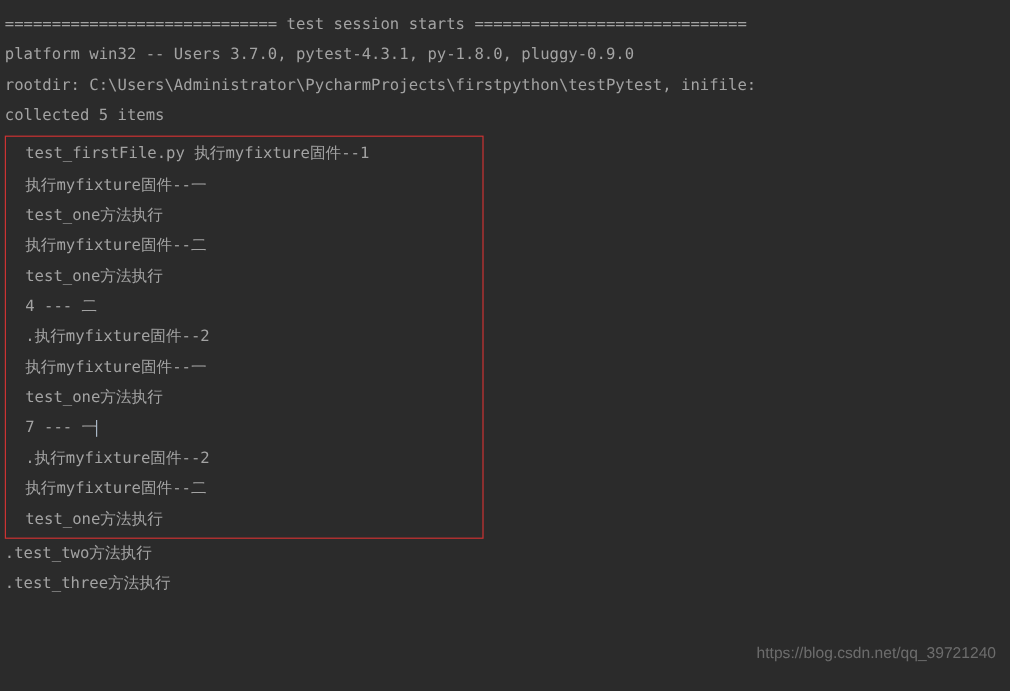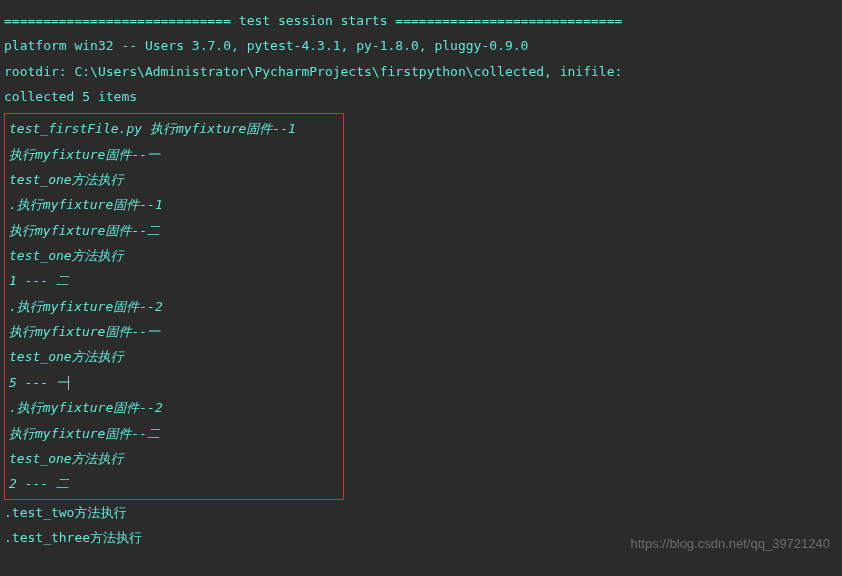--- a/index.html
+++ b/index.html
@@ -14,29 +14,28 @@
       font-size: 13px;
       line-height: 1.95;
       width: 842px;
       height: 576px;
       padding: 8px 4px;
       overflow: hidden;
       position: relative;
     }
     .terminal-line {
       white-space: pre;
-      color: #5eead4;
+      color: #a3a3a3;
     }
     .boxed {
       border: 1px solid #cc3333;
-      padding: 2px 4px;
+      padding: 2px 16px;
       margin: 4px 0 0 0;
       display: inline-block;
-      width: 340px;
-      font-style: italic;
+      width: 399px;
     }
     .boxed .terminal-line {
       white-space: pre;
     }
     .cursor {
       display: inline-block;
       width: 1px;
       height: 14px;
       background: #a9b7c6;
       vertical-align: middle;
@@ -53,40 +52,38 @@
       text-align: center;
     }
   </style>
 </head>
 <body>
 
 
 
 <div class="terminal-line">============================= test session starts =============================</div>
 <div class="terminal-line">platform win32 -- Users 3.7.0, pytest-4.3.1, py-1.8.0, pluggy-0.9.0</div>
-<div class="terminal-line">rootdir: C:\Users\Administrator\PycharmProjects\firstpython\collected, inifile:</div>
+<div class="terminal-line">rootdir: C:\Users\Administrator\PycharmProjects\firstpython\testPytest, inifile:</div>
 <div class="terminal-line">collected 5 items</div>
 <div class="terminal-line"></div>
 
 <div class="boxed">
   <div class="terminal-line">test_firstFile.py 执行myfixture固件--1</div>
   <div class="terminal-line">执行myfixture固件--一</div>
   <div class="terminal-line">test_one方法执行</div>
-  <div class="terminal-line">.执行myfixture固件--1</div>
   <div class="terminal-line">执行myfixture固件--二</div>
   <div class="terminal-line">test_one方法执行</div>
-  <div class="terminal-line">1 --- 二</div>
+  <div class="terminal-line">4 --- 二</div>
   <div class="terminal-line">.执行myfixture固件--2</div>
   <div class="terminal-line">执行myfixture固件--一</div>
   <div class="terminal-line">test_one方法执行</div>
-  <div class="terminal-line"><span>5 --- 一</span><span class="cursor"></span></div>
+  <div class="terminal-line"><span>7 --- 一</span><span class="cursor"></span></div>
   <div class="terminal-line">.执行myfixture固件--2</div>
   <div class="terminal-line">执行myfixture固件--二</div>
   <div class="terminal-line">test_one方法执行</div>
-  <div class="terminal-line">2 --- 二</div>
 </div>
 
 <div class="terminal-line">.test_two方法执行</div>
 <div class="terminal-line">.test_three方法执行</div>
 
 <div class="watermark">https://blog.csdn.net/qq_39721240</div>
 
 
 
 

